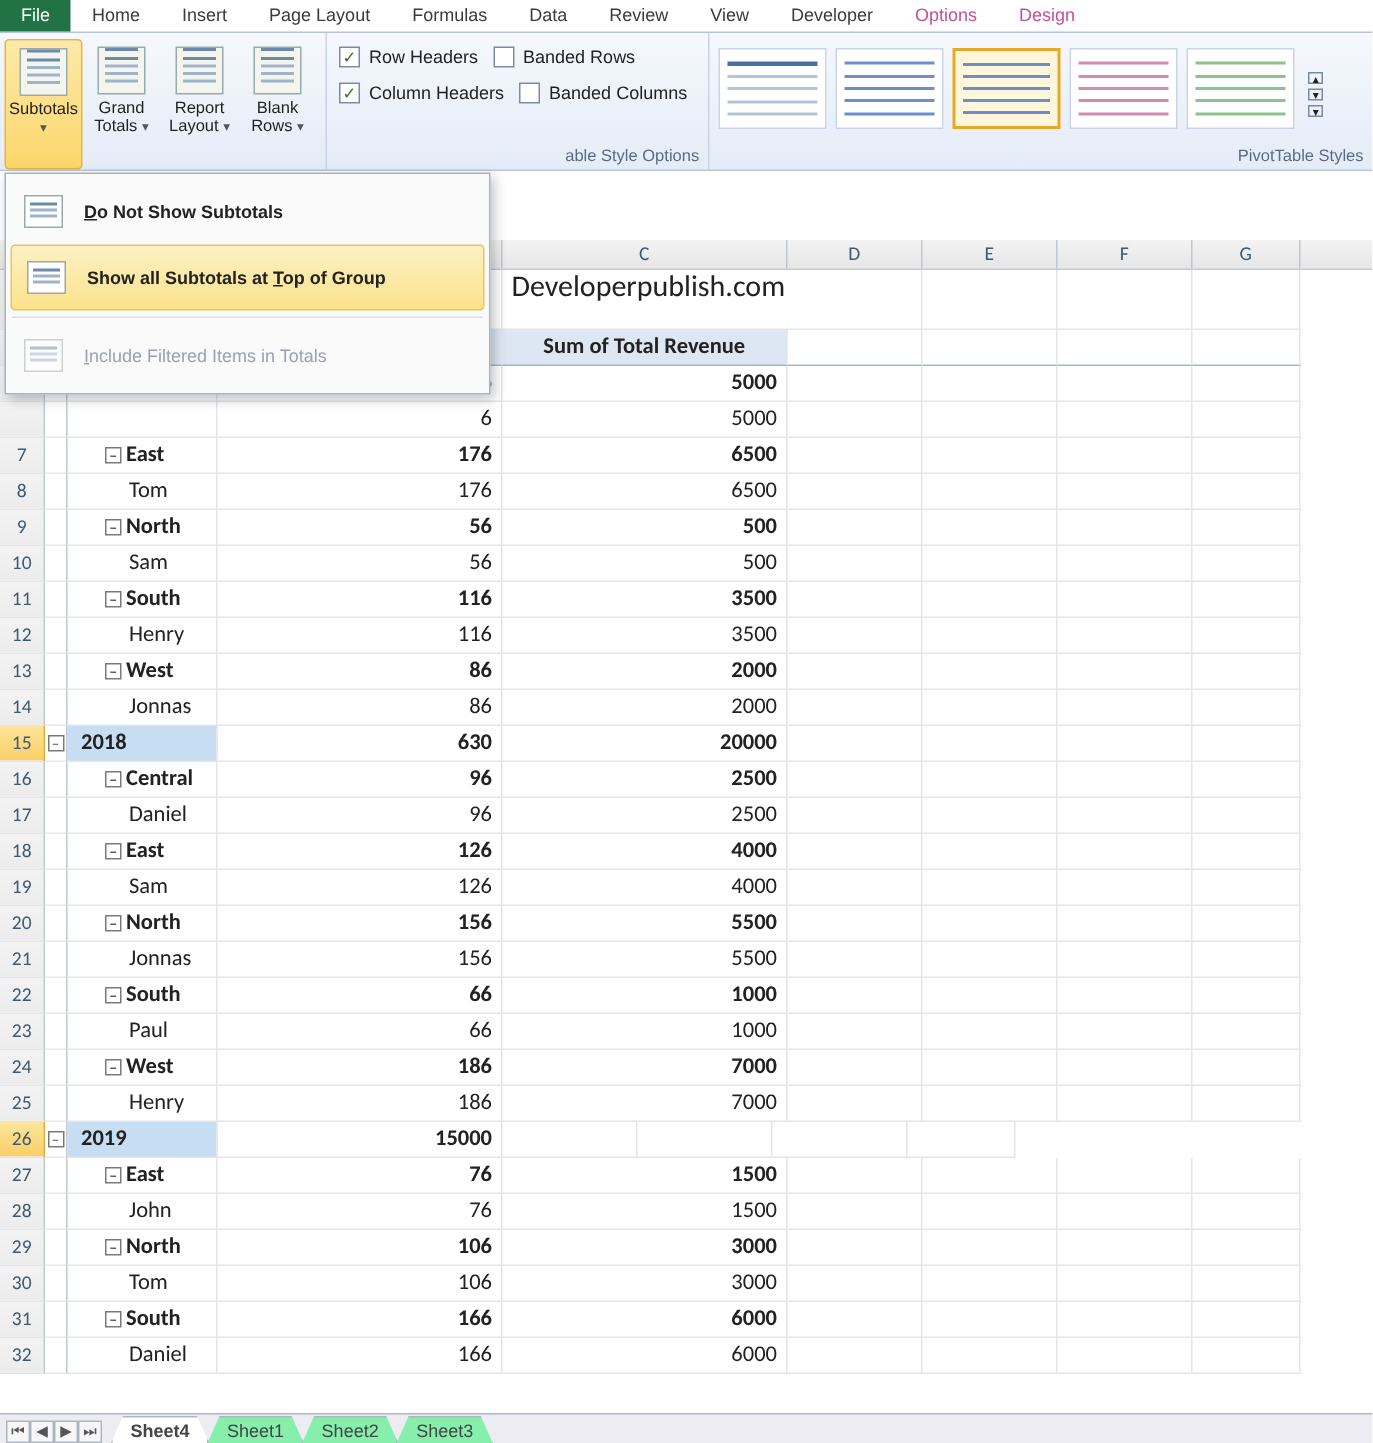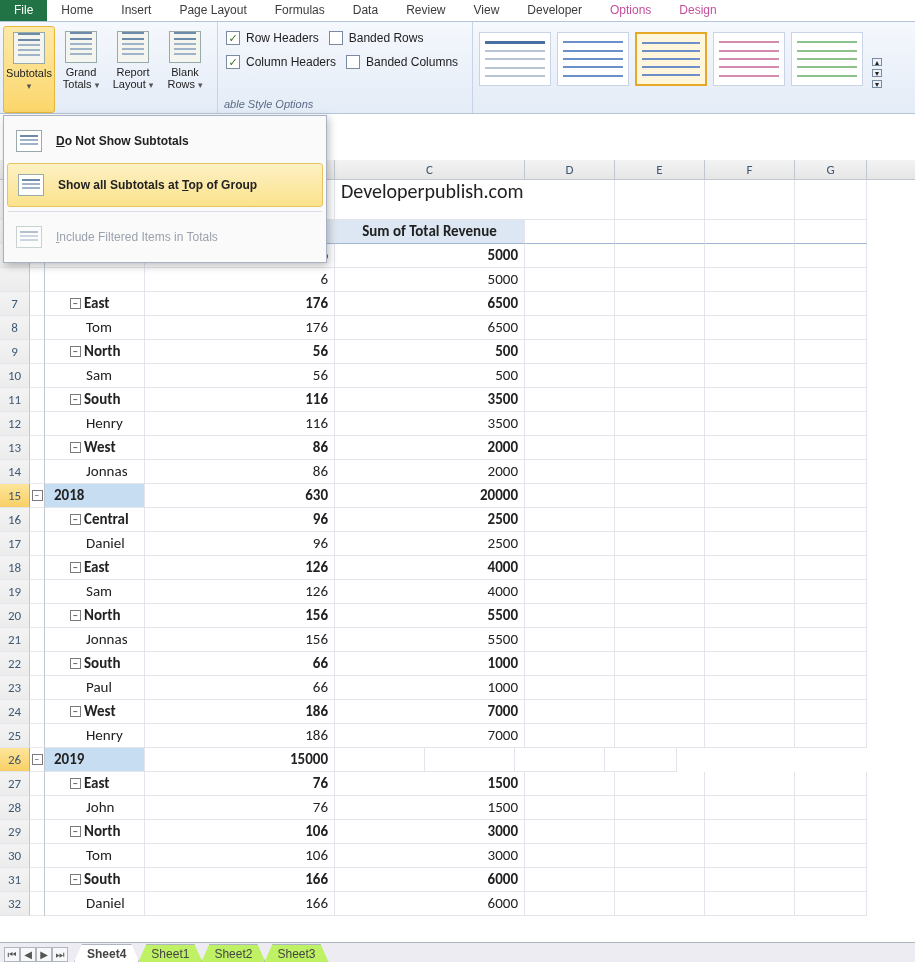--- a/index.html
+++ b/index.html
@@ -43,27 +43,26 @@
     display: flex;
   }
   .ribbon-group {
     border-right: 1px solid #c8d4e6;
     padding: 4px 6px 0;
     display: flex;
     flex-direction: column;
   }
   .ribbon-group-controls { display:flex; flex:1; }
   .ribbon-group-label {
-    text-align: left;
+    text-align: right;
     font-size: 11px;
     color: #5a6a85;
     padding: 2px 0 3px;
     margin-top: 2px;
     border-top: 1px solid #d5dfee00;
-    font-style: italic;
   }
   .big-btn {
     width: 52px;
     text-align: center;
     font-size: 11px;
     padding: 2px 2px 0;
     line-height: 1.1;
   }
   .big-btn.active {
     background: linear-gradient(#fde9a8, #fbd66b);
@@ -191,21 +190,21 @@
   
   .sheet-tabs {
     position:absolute; left:0; right:0; bottom:0; height:20px;
     background:#ececf2; display:flex; align-items:flex-end;
     font-size:12px; padding-left:4px; gap:0;
     border-top:1px solid #b0b6c0;
   }
   .nav-btns { display:flex; gap:0; margin-right:6px;}
   .nav-btns span{width:16px;height:15px;border:1px solid #b0b6c0;background:#f7f7f9;text-align:center;font-size:10px;line-height:13px;color:#555;}
   .stab {
-    padding: 2px 12px 1px; background:#bef264; border:1px solid #b0b6c0;
+    padding: 2px 12px 1px; background:#86efac; border:1px solid #b0b6c0;
     border-bottom:none; margin-right:-1px;
     clip-path: polygon(8px 0, calc(100% - 8px) 0, 100% 100%, 0 100%);
     color:#444;
   }
   .stab.active { background:#fff; font-weight:700; }
 </style>
 </head>
 <body>
 
 <div class="ribbon-tabs">
@@ -307,20 +306,21 @@
             <div class="bar"></div>
             <div class="bar"></div>
           </div>
         <div class="style-gallery-more">
             <span>▴</span>
             <span>▾</span>
             <span>▾</span>
           </div>
       </div>
     </div>
+    <div class="ribbon-group-label">PivotTable Styles</div>
   </div>
 </div>
 
 <div class="sheet">
   <div class="col-headers">
     <div class="corner"></div>
     <div class="outline-gutter"></div>
     <div id="colhdrs" style="display: flex;">
         <div class="ch" style="width: 100px;">A</div>
         <div class="ch" style="width: 190px;">B</div>

